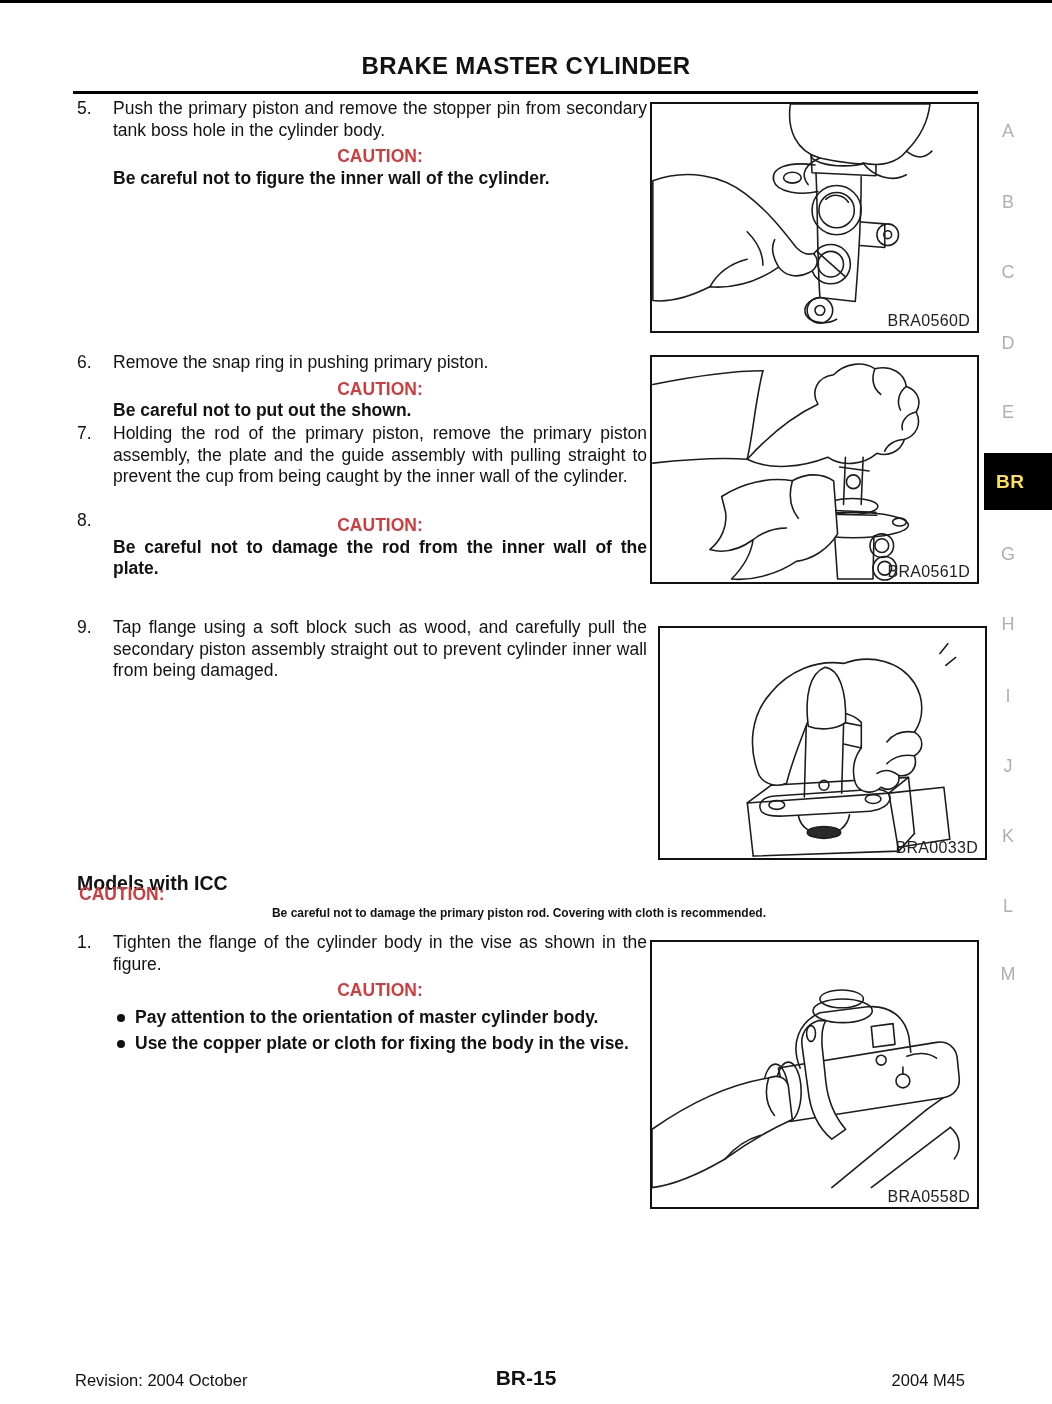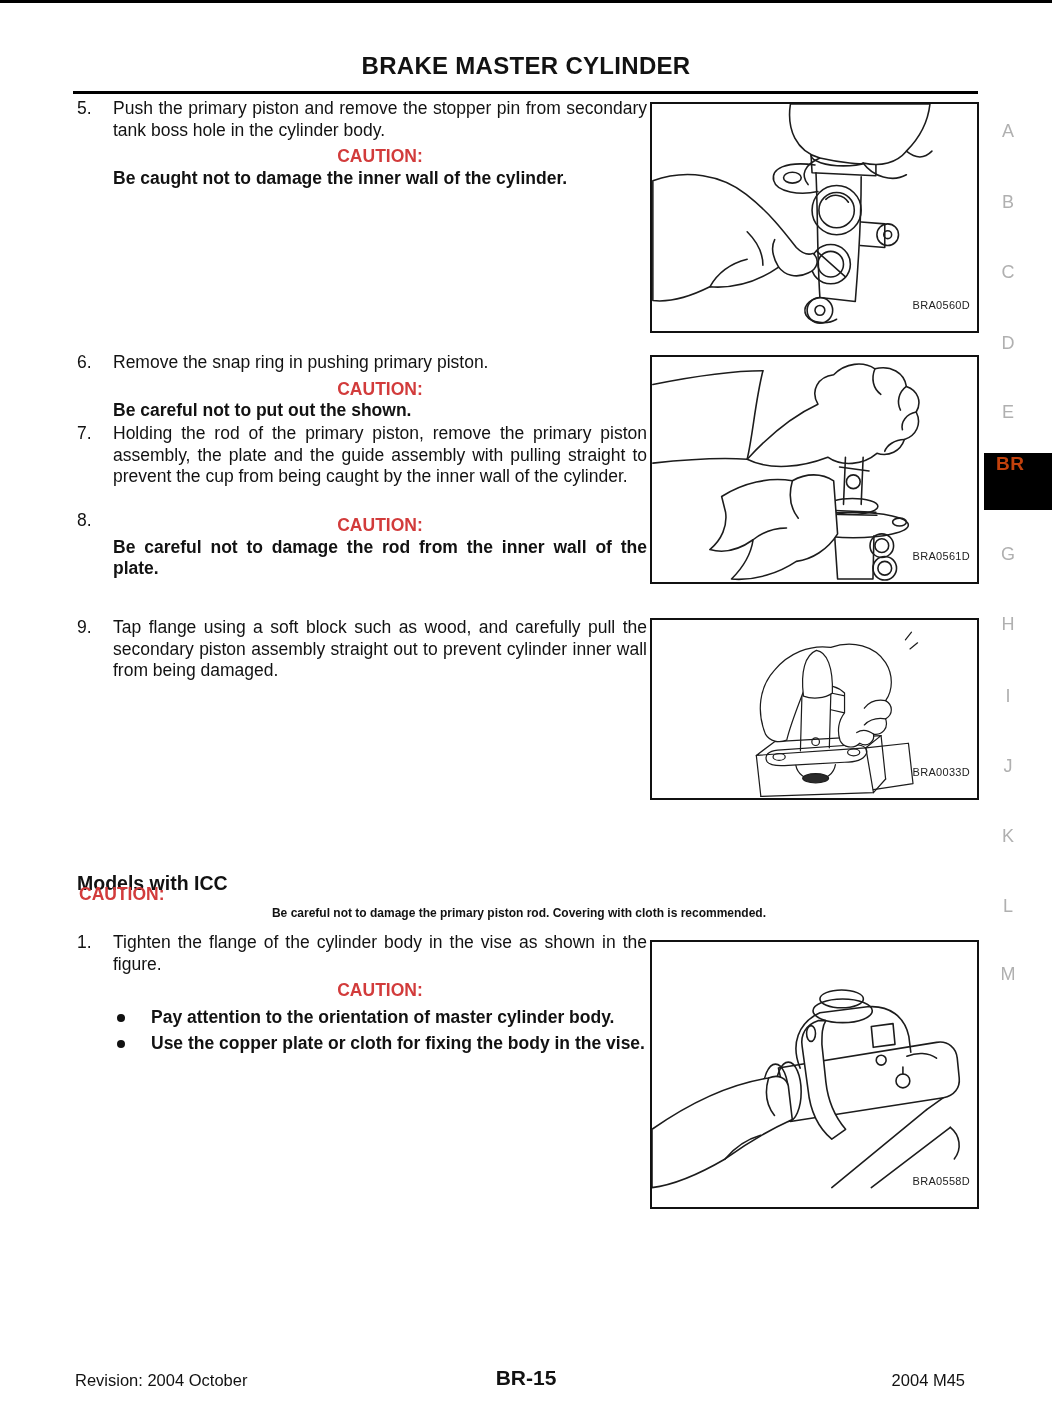--- a/index.html
+++ b/index.html
@@ -18,55 +18,55 @@
   .step .num{position:absolute;left:4px;top:0;}
   .step .txt{margin-left:40px;text-align:justify;}
   .c-label{margin-left:40px;margin-top:5px;color:#d23b3b;font-weight:bold;}
   .c-text{margin-left:40px;font-weight:bold;text-align:justify;}
   .icc-heading{position:absolute;left:77px;top:856px;font-size:19.5px;font-weight:bold;text-align:center;}
   .icc-caution-label{position:absolute;left:79px;top:884px;font-size:17.5px;color:#d23b3b;font-weight:bold;}
   .icc-caution-text{position:absolute;left:79px;top:906px;width:880px;font-size:12px;font-weight:bold;}
   .bullets{margin-left:44px;margin-top:2px;}
   .bullet{display:flex;margin-top:5px;}
   .dot{flex:0 0 8px;width:8px;height:8px;border-radius:50%;background:#111;margin:7px 10px 0 0;}
-  .bullet .c-text{margin-left:16px;flex:1;}
+  .bullet .c-text{margin-left:0;flex:1;}
 
   
   .fig{position:absolute;left:650px;width:329px;border:2px solid #111;background:#fff;box-sizing:border-box;}
   .fig svg{display:block;width:100%;height:100%;}
-  .fig .figlabel{position:absolute;right:7px;bottom:20px;font-size:11px;color:#222;letter-spacing:.3px;padding-left:25px;}
+  .fig .figlabel{position:absolute;right:7px;bottom:1px;font-size:16px;color:#222;letter-spacing:.3px;padding-left:25px;}
   .sk{stroke:#1c1c1c;fill:none;stroke-width:1.6;stroke-linecap:round;stroke-linejoin:round;}
   .hand{stroke:#1c1c1c;fill:#ffffff;stroke-width:1.6;stroke-linecap:round;stroke-linejoin:round;}
   .dark{fill:#2a2a2a;stroke:#1c1c1c;}
 
   
   .rail-letter{position:absolute;left:982px;width:52px;text-align:center;
     font-size:18px;color:#b0b0b0;}
   .rail-active{position:absolute;left:984px;top:453px;width:68px;height:57px;background:#000;
-    color:#c2410c;font-weight:bold;font-size:19px;display:flex;align-items:flex-start;}
+    color:#fde047;font-weight:bold;font-size:19px;display:flex;align-items:center;}
   .rail-active span{margin-left:12px;letter-spacing:.5px;}
 
   
   .footer-left{position:absolute;left:75px;top:1371px;font-size:16.5px;}
   .footer-center{position:absolute;left:0;top:1366px;width:1052px;text-align:center;
     font-size:21px;font-weight:bold;}
   .footer-right{position:absolute;right:87px;top:1371px;font-size:16.5px;}
 </style>
 </head>
 <body>
 
 <div class="topline"></div>
 <h1 class="title">BRAKE MASTER CYLINDER</h1>
 <div class="rule"></div>
 
 <section class="step" style="top:98px">
   <span class="num">5.</span>
   <p class="txt">Push the primary piston and remove the stopper pin from secondary tank boss hole in the cylinder body.</p>
   <p class="c-label">CAUTION:</p>
-  <p class="c-text">Be caught not to damage the inner wall of the cylinder.</p>
+  <p class="c-text">Be careful not to figure the inner wall of the cylinder.</p>
 </section>
 
 <section class="step" style="top:352px">
   <span class="num">6.</span>
   <p class="txt">Remove the snap ring in pushing primary piston.</p>
   <p class="c-label">CAUTION:</p>
   <p class="c-text">Be careful not to put out the shown.</p>
 </section>
 
 <section class="step" style="top:423px">
@@ -175,21 +175,21 @@
     </g>
     <g>
       <path class="hand" d="M70 142 C92 128 118 122 142 126 C156 118 172 118 184 126 L188 180 C178 196 162 206 146 208 C128 220 104 228 80 226 C92 214 100 200 102 186 C88 196 72 200 58 196 C70 186 76 172 74 158 Z"></path>
       <path class="sk" d="M142 126 C138 140 140 154 148 164"></path>
       <path class="sk" d="M102 186 C112 178 124 174 136 174"></path>
     </g>
   </svg>
   <span class="figlabel">BRA0561D</span>
 </figure>
 
-<figure class="fig" style="top:618px;height:182px;margin:0">
+<figure class="fig" style="top:618px;height:234px;margin:8px">
   <svg viewBox="0 0 329 234">
     <g class="sk">
       <path d="M88 178 L232 168 L252 152 L112 160 Z"></path>
       <path d="M88 178 L94 232 M232 168 L242 227 M252 152 L258 209"></path>
       <path d="M94 232 L242 227 L258 209"></path>
       <path d="M232 168 L288 162 L294 215 L242 223"></path>
     </g>
     <g class="sk">
       <path d="M148 98 L146 172 M186 96 L184 168"></path>
       <path d="M186 96 L206 100 L204 122 L186 118"></path>

